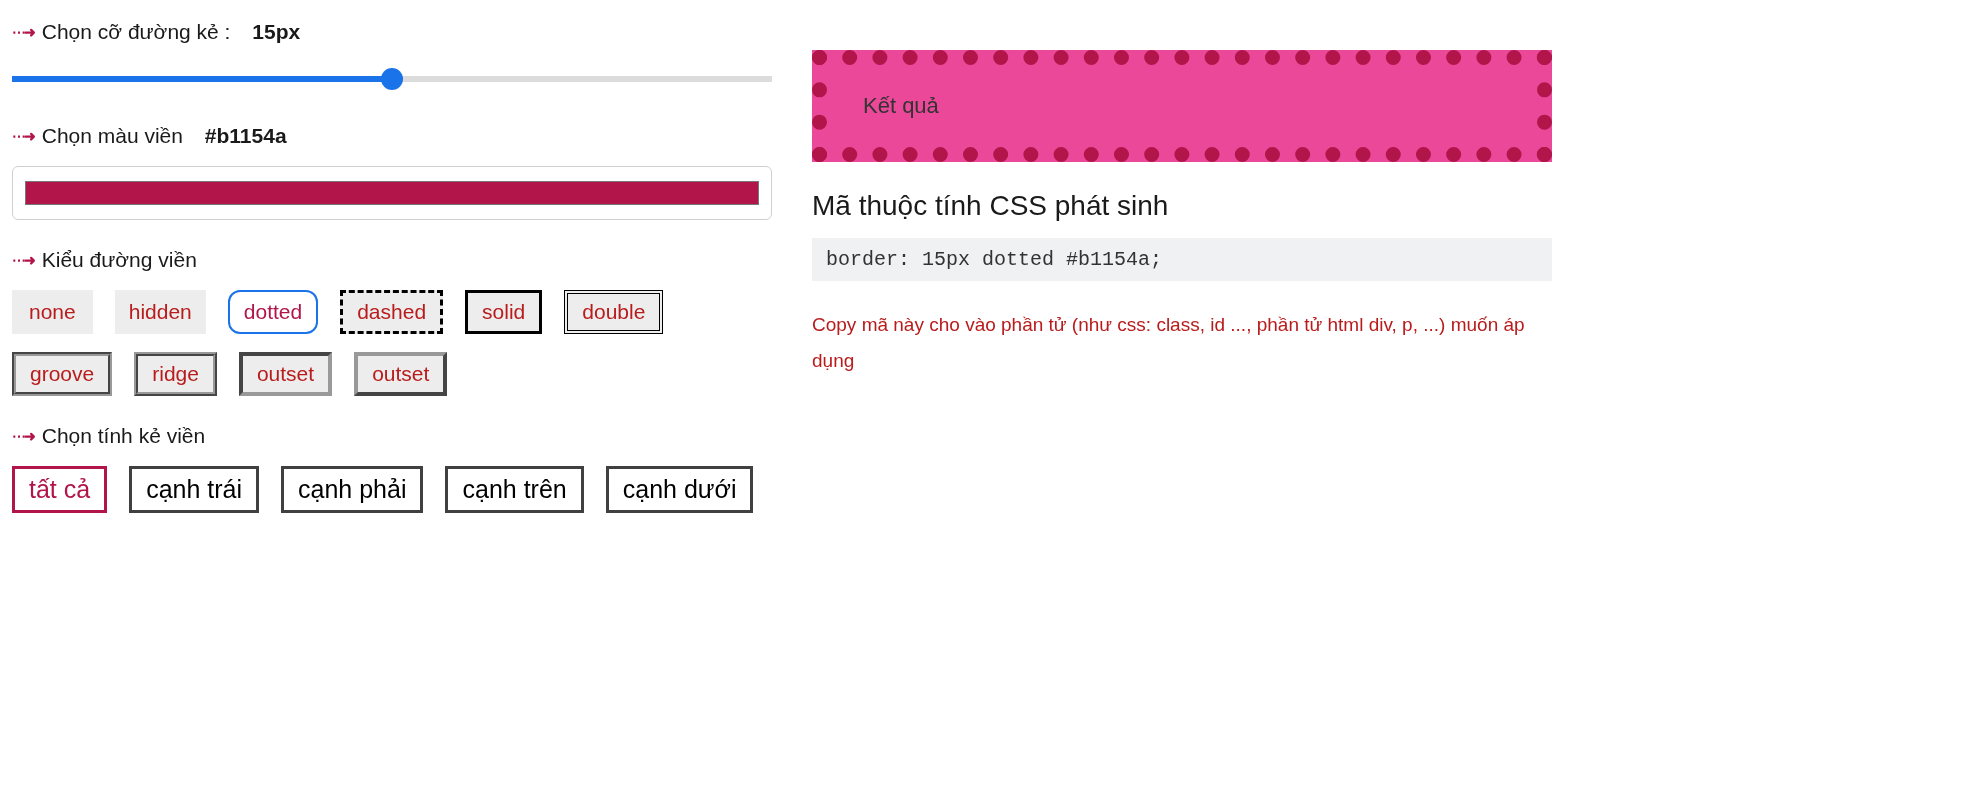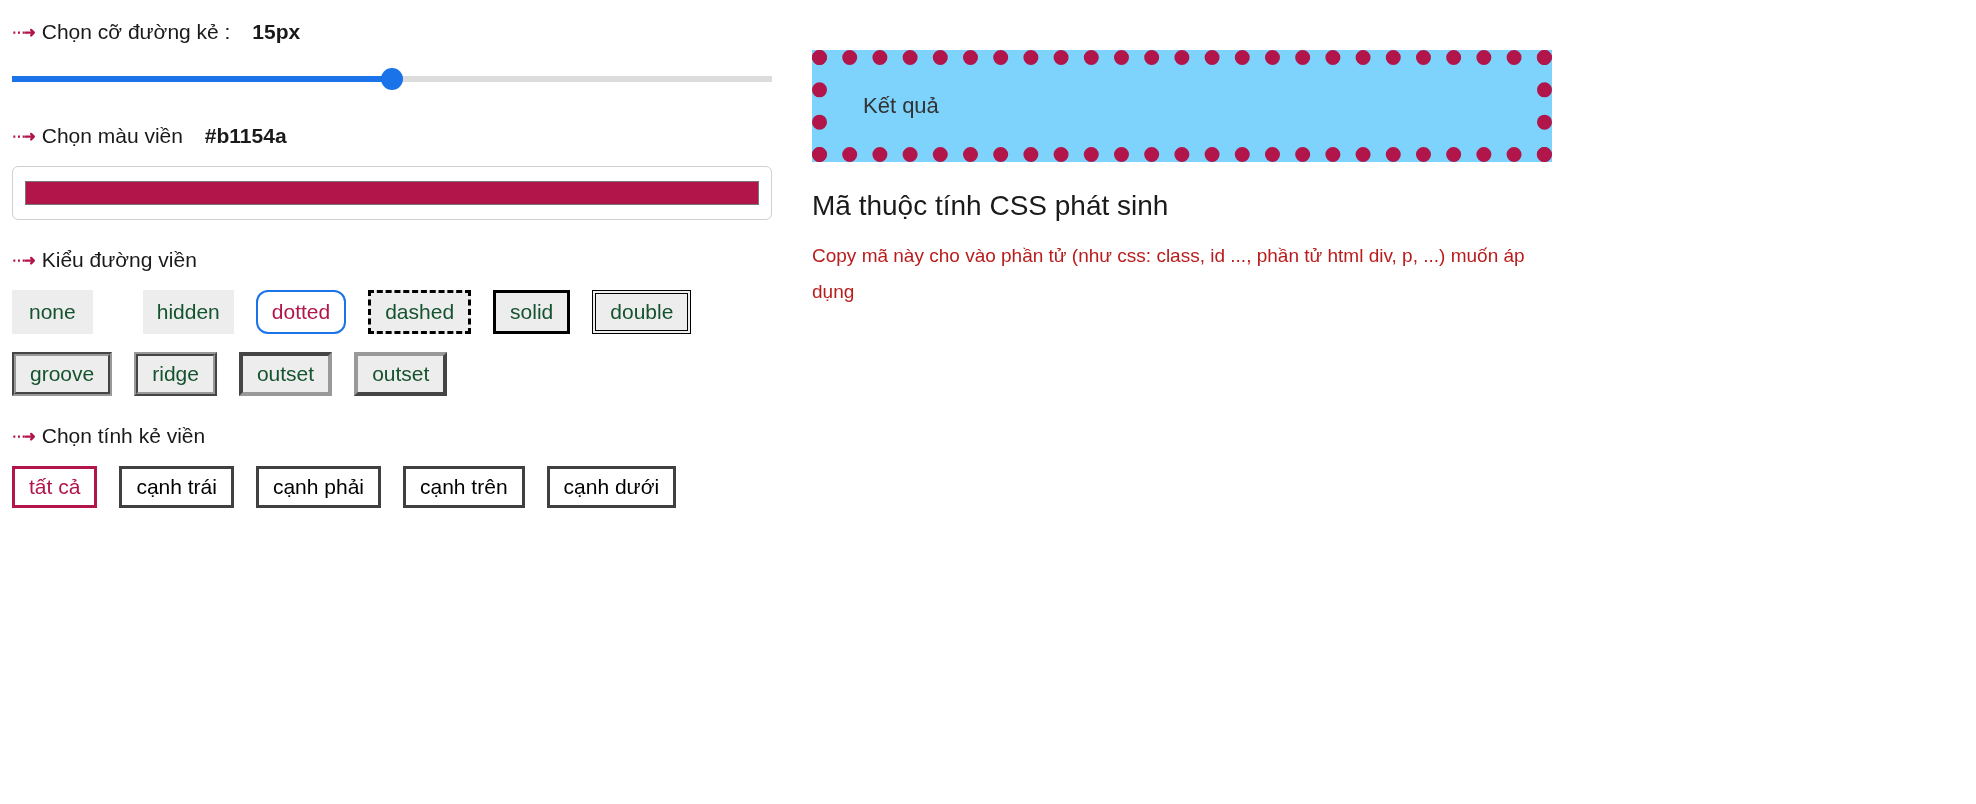--- a/index.html
+++ b/index.html
@@ -85,57 +85,57 @@
 .btn-row {
   display: flex;
   flex-wrap: wrap;
   gap: 18px 22px;
 }
 .style-btn {
   background: #ededed;
   font-size: 21px;
   padding: 6px 14px;
   cursor: pointer;
-  color: #14532d;
+  color: #b91c1c;
   font-family: inherit;
 }
 .style-btn.b-none   { border: 3px solid transparent; }
-.style-btn.b-hidden { border: 3px hidden #888; margin-left: 28px; }
+.style-btn.b-hidden { border: 3px hidden #888; }
 .style-btn.b-dotted { border: 3px dotted #000; }
 .style-btn.b-dashed { border: 3px dashed #000; }
 .style-btn.b-solid  { border: 3px solid #000; }
 .style-btn.b-double { border: 4px double #000; }
 .style-btn.b-groove { border: 4px groove #999; }
 .style-btn.b-ridge  { border: 4px ridge #999; text-align: center; }
 .style-btn.b-inset  { border: 4px inset #999; }
 .style-btn.b-outset { border: 4px outset #999; }
 .style-btn.selected {
   border: 2px solid #1a73e8;
   color: #b1154a;
   background: #fff;
   border-radius: 12px;
 }
 
 
 .side-btn {
   background: #fff;
   border: 3px solid #404040;
-  font-size: 21px;
+  font-size: 25px;
   padding: 6px 14px;
   cursor: pointer;
   font-family: inherit;
 }
 .side-btn.selected {
   color: #b1154a;
   border-color: #b1154a;
 }
 
 
 .result-box {
-  background: #7dd3fc;
+  background: #ec4899;
   border: 15px dotted #b1154a;
   padding: 28px 36px;
   font-size: 22px;
   color: #333;
   margin-bottom: 28px;
 }
 .gen-title {
   font-size: 28px;
   font-weight: 400;
   margin-bottom: 16px;
@@ -219,15 +219,16 @@
     </div>
 
   </div>
 
   <div class="right-col">
     <div class="result-box">
       <span>Kết quả</span>
     </div>
 
     <div class="gen-title">Mã thuộc tính CSS phát sinh</div>
+    <div class="code-box">border: 15px dotted #b1154a;</div>
     <div class="hint">Copy mã này cho vào phần tử (như css: class, id ..., phần tử html div, p, ...) muốn áp dụng</div>
   </div>
 </div>
 
 </body></html>

